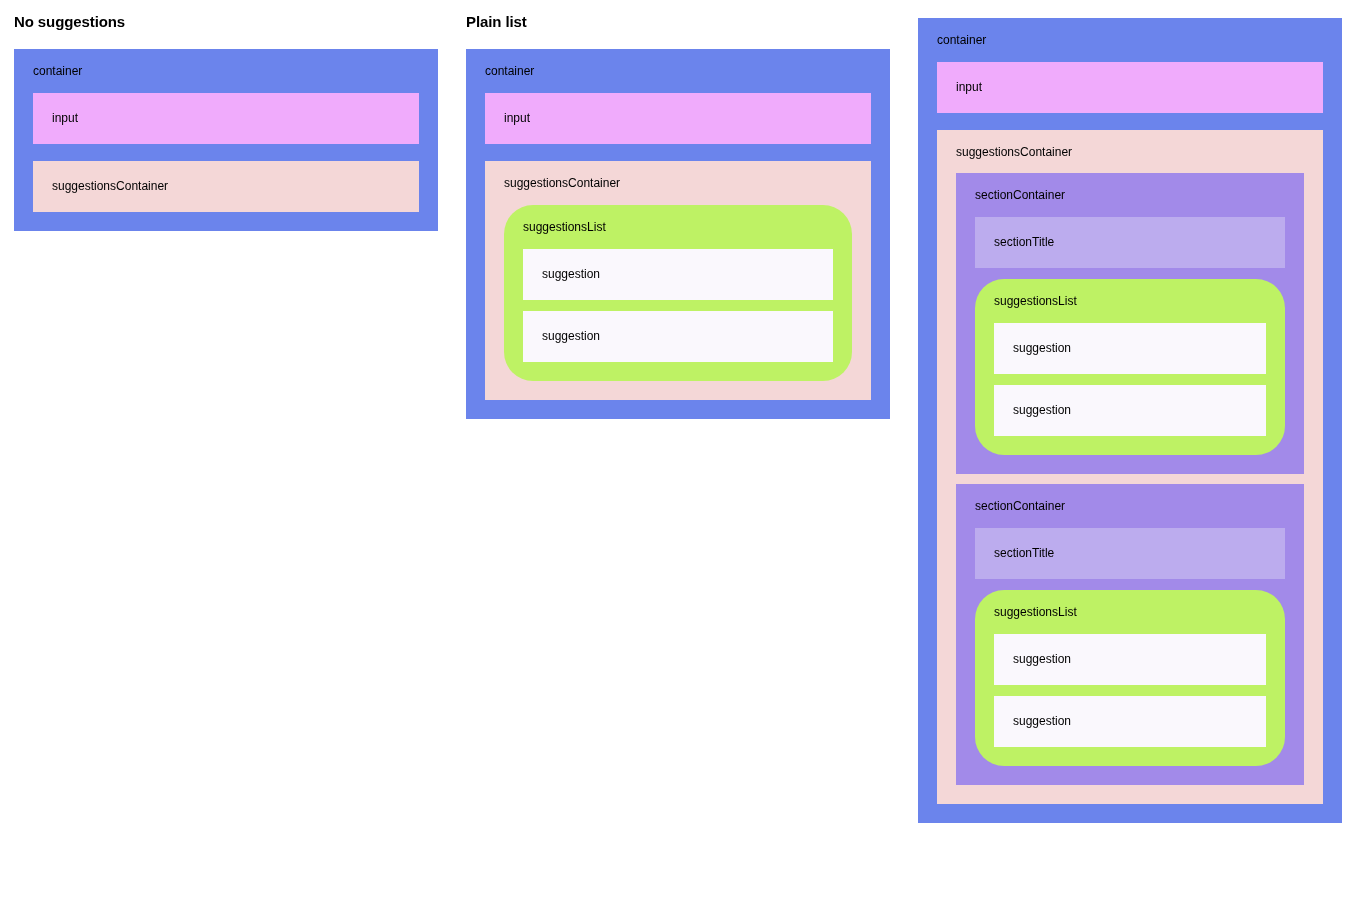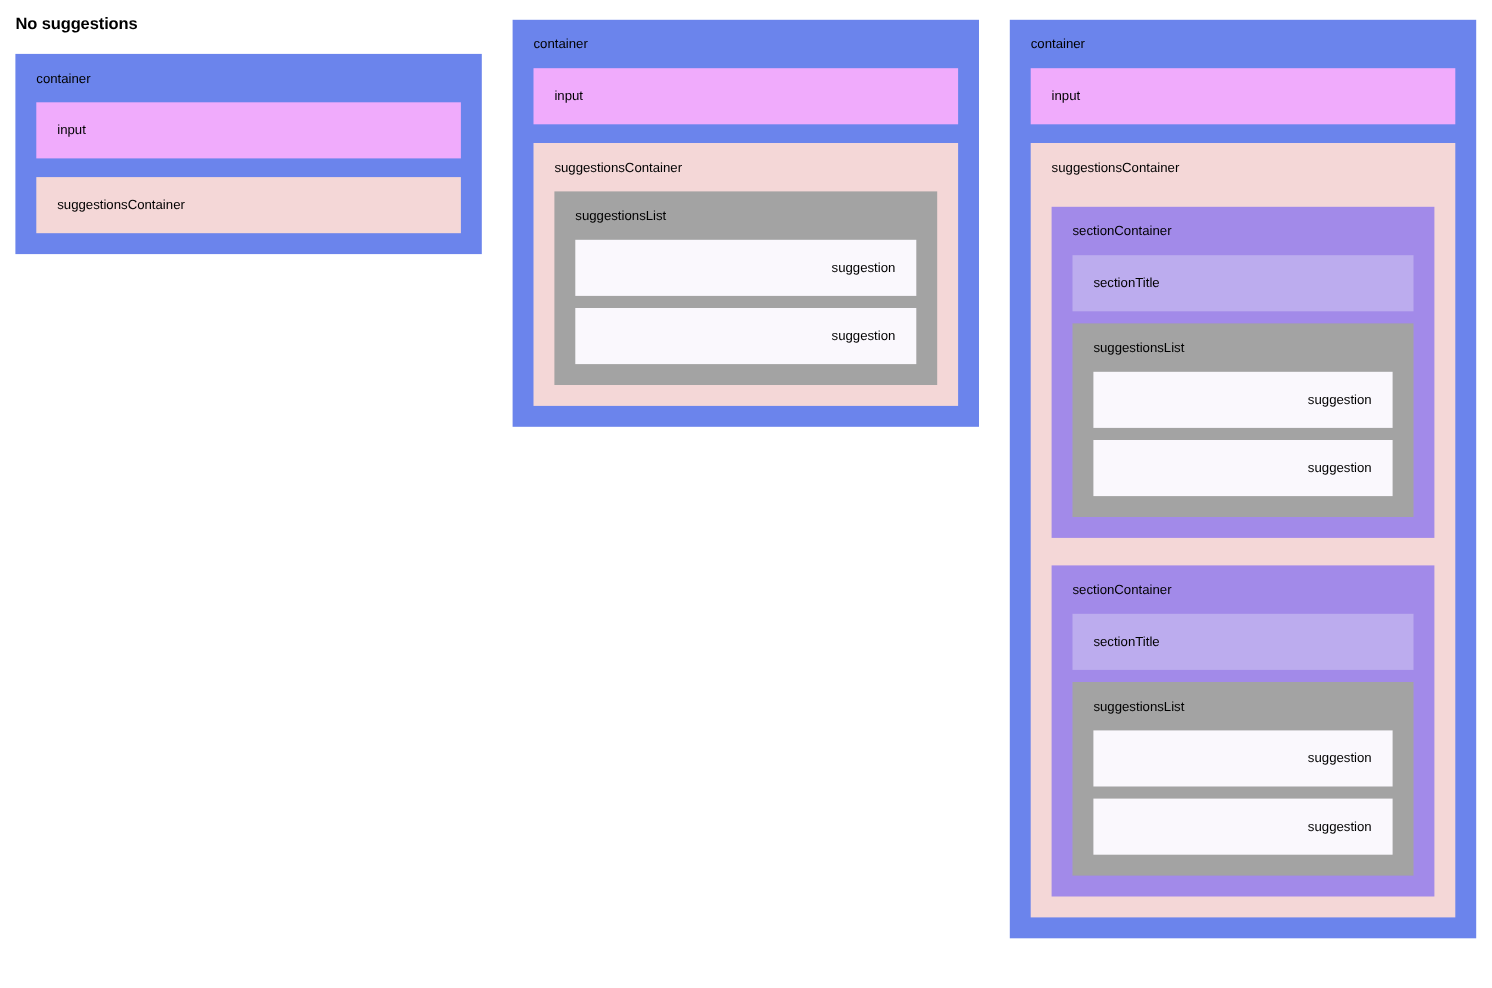--- a/index.html
+++ b/index.html
@@ -71,38 +71,38 @@
     background: #f4d7d7;
     padding: 11px 19px 19px 19px;
     margin-top: 17px;
   }
   .suggestions-container-box.empty {
     padding: 14px 19px 15px 19px;
   }
 
   
   .suggestions-list-box {
-    background: #a3a3a3;
-    padding: 11px 19px 19px 19px;
-    margin-top: 11px;
+    background: #bef264;
+    padding: 11px 19px 19px 19px;
+    margin-top: 11px;
+    border-radius: 29px;
   }
 
   
   .suggestion-box {
     background: #faf8fd;
     padding: 14px 19px 15px 19px;
     margin-top: 11px;
-    text-align: right;
   }
 
   
   .section-container-box {
     background: #a28ae9;
     padding: 11px 19px 19px 19px;
-    margin-top: 25px;
+    margin-top: 10px;
   }
 
   
   .section-title-box {
     background: #bcace e;
     background: #bcacee;
     padding: 14px 17px 15px 19px;
     margin-top: 11px;
   }
 
@@ -123,20 +123,21 @@
         <span class="box-label">input</span>
       </div>
 
       <div class="box suggestions-container-box empty">
         <span class="box-label">suggestionsContainer</span>
       </div>
     </div>
   </div>
 
   <div class="column col-2">
+    <div class="column-title">Plain list</div>
 
     <div class="box container-box">
       <span class="box-label">container</span>
 
       <div class="box input-box">
         <span class="box-label">input</span>
       </div>
 
       <div class="box suggestions-container-box">
         <span class="box-label">suggestionsContainer</span>

